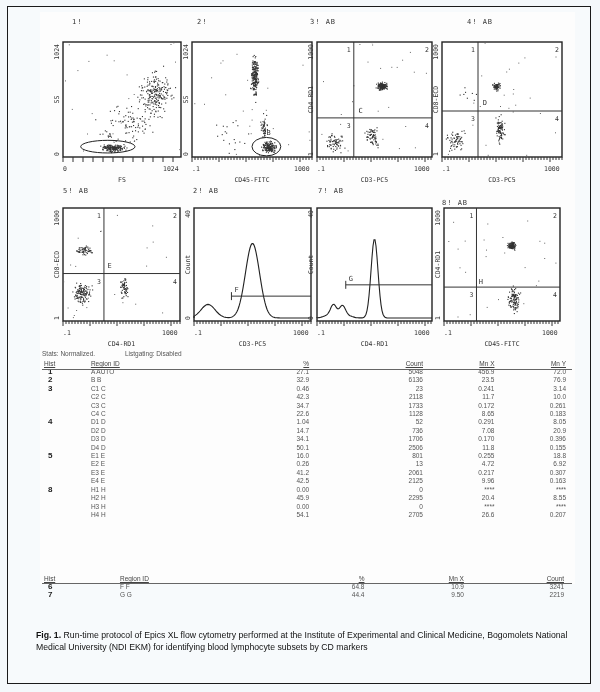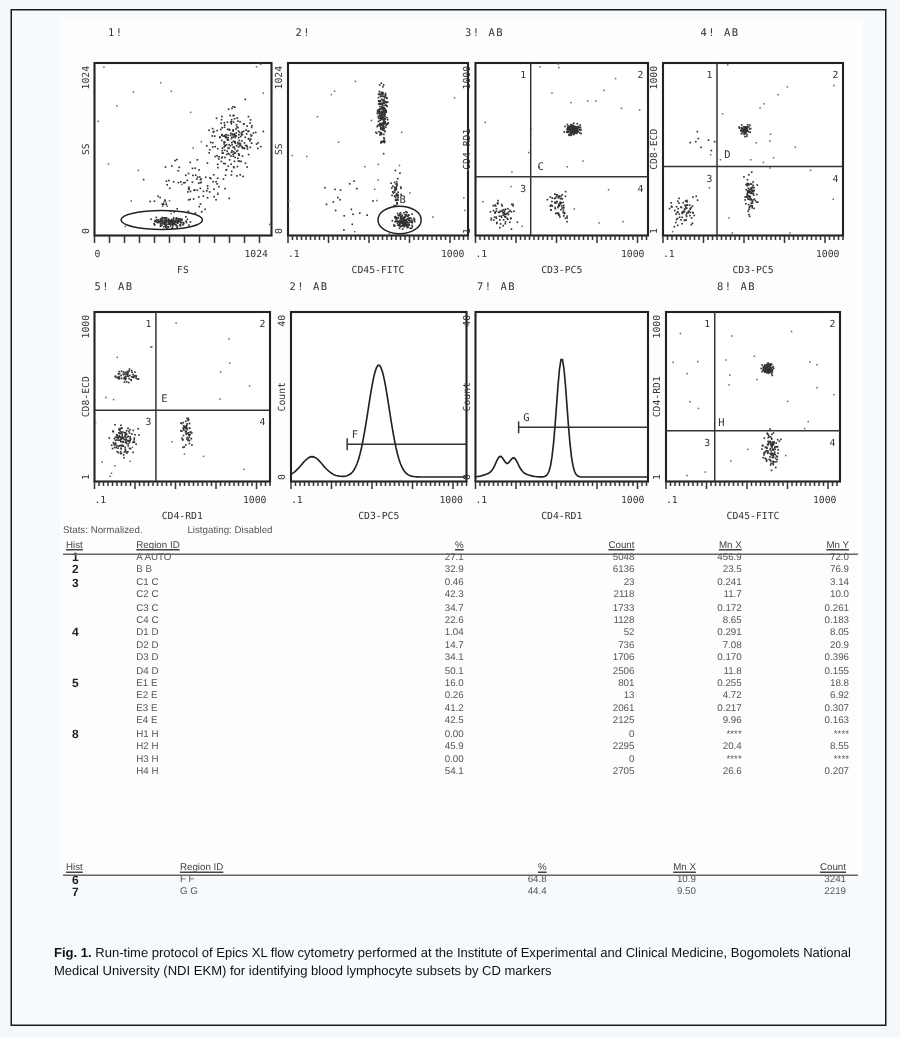--- a/index.html
+++ b/index.html
@@ -2220,21 +2220,21 @@
         <line x1="28.75" y1="72.84" x2="28.75" y2="80.84" stroke="#333" stroke-width="1"></line>
         <text x="31.75" y="72.84" font-size="7" fill="#333" font-family="DejaVu Sans Mono, monospace">G</text>
         <text x="0" y="127" font-size="6.5" fill="#333" font-family="DejaVu Sans Mono, monospace">.1</text>
         <text x="97" y="127" font-size="6.5" fill="#333" font-family="DejaVu Sans Mono, monospace">1000</text>
         <text x="57.5" y="138" font-size="6.5" fill="#333" text-anchor="middle" font-family="DejaVu Sans Mono, monospace">CD4-RD1</text>
         <text x="0" y="0" font-size="6.5" fill="#333" text-anchor="middle" font-family="DejaVu Sans Mono, monospace" transform="translate(-4 56.5) rotate(-90)">Count</text>
         <text x="0" y="0" font-size="6.5" fill="#333" text-anchor="start" font-family="DejaVu Sans Mono, monospace" transform="translate(-4 112) rotate(-90)">0</text>
         <text x="0" y="0" font-size="6.5" fill="#333" text-anchor="end" font-family="DejaVu Sans Mono, monospace" transform="translate(-4 2) rotate(-90)">40</text>
       </svg>
     </div>
-    <div class="ptitle" style="left: 442px; top: 187px; margin-left: 36px;">8! AB</div>
+    <div class="ptitle" style="left: 442px; top: 199px;">8! AB</div>
     <div class="plot" style="left: 444px; top: 208px; width: 116px; height: 113px;">
       <svg width="116" height="113" viewBox="0 0 116 113">
         <rect x="0" y="0" width="116" height="113" fill="#fff" stroke="#222" stroke-width="1.4"></rect>
         <line x1="0" y1="113" x2="0" y2="118" stroke="#333" stroke-width="1"></line>
         <line x1="3" y1="113" x2="3" y2="116" stroke="#333" stroke-width="1"></line>
         <line x1="6" y1="113" x2="6" y2="116" stroke="#333" stroke-width="1"></line>
         <line x1="9" y1="113" x2="9" y2="116" stroke="#333" stroke-width="1"></line>
         <line x1="12" y1="113" x2="12" y2="116" stroke="#333" stroke-width="1"></line>
         <line x1="15" y1="113" x2="15" y2="116" stroke="#333" stroke-width="1"></line>
         <line x1="18" y1="113" x2="18" y2="116" stroke="#333" stroke-width="1"></line>

